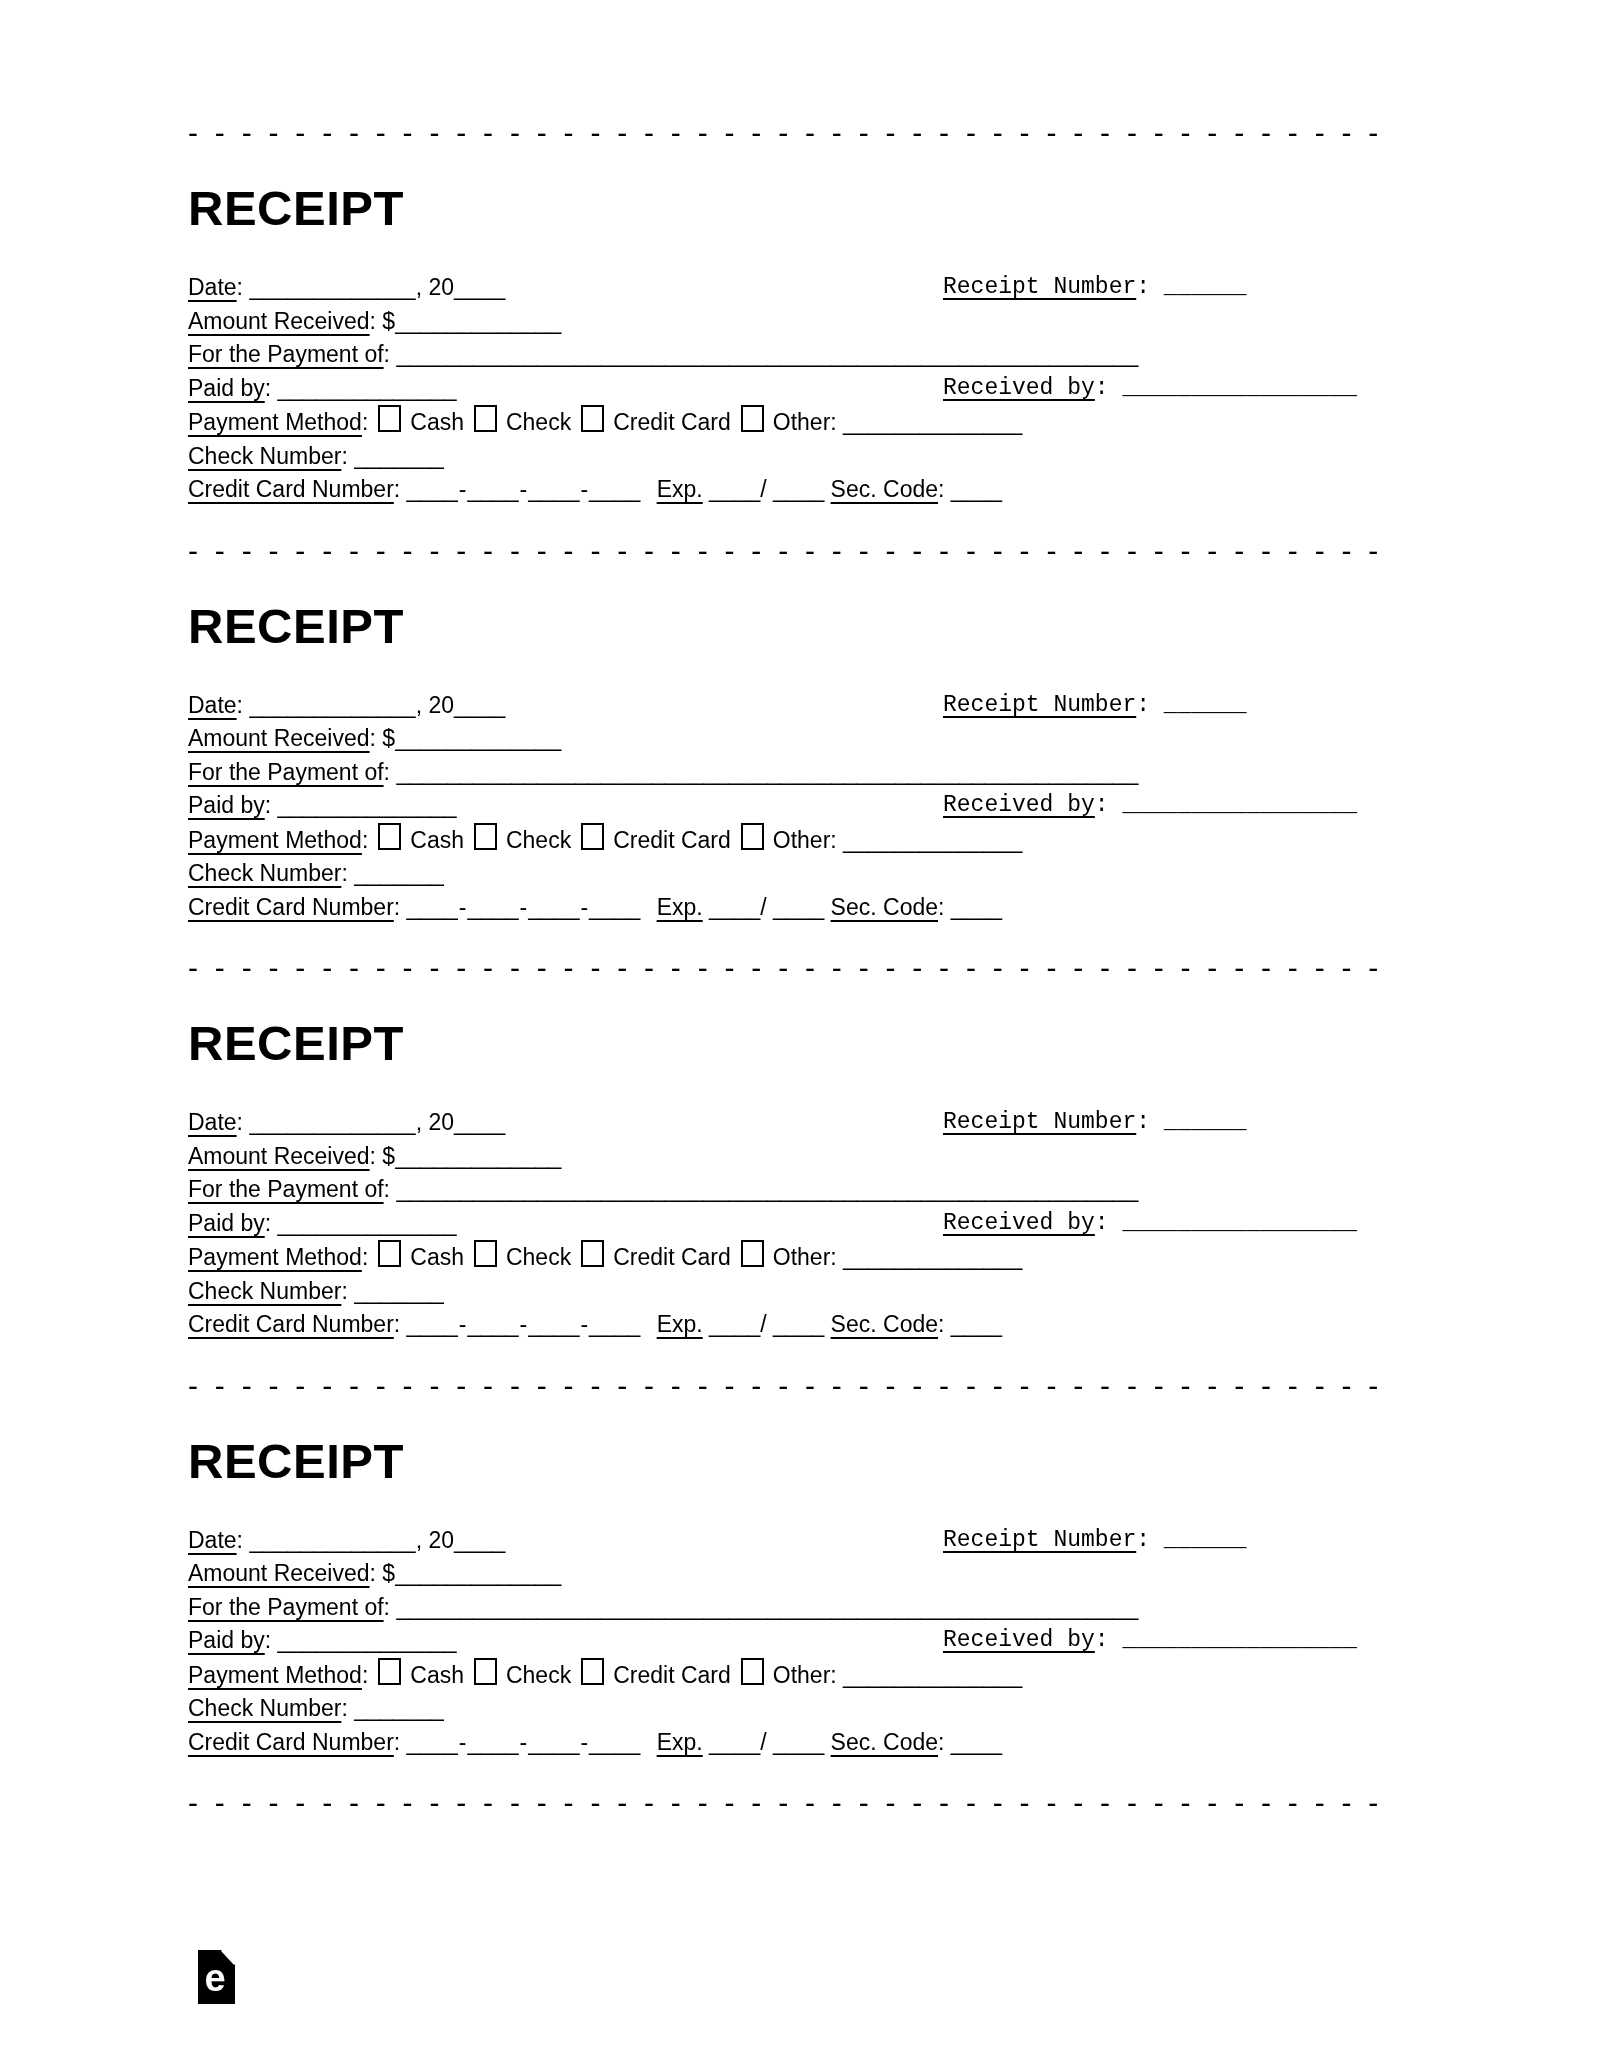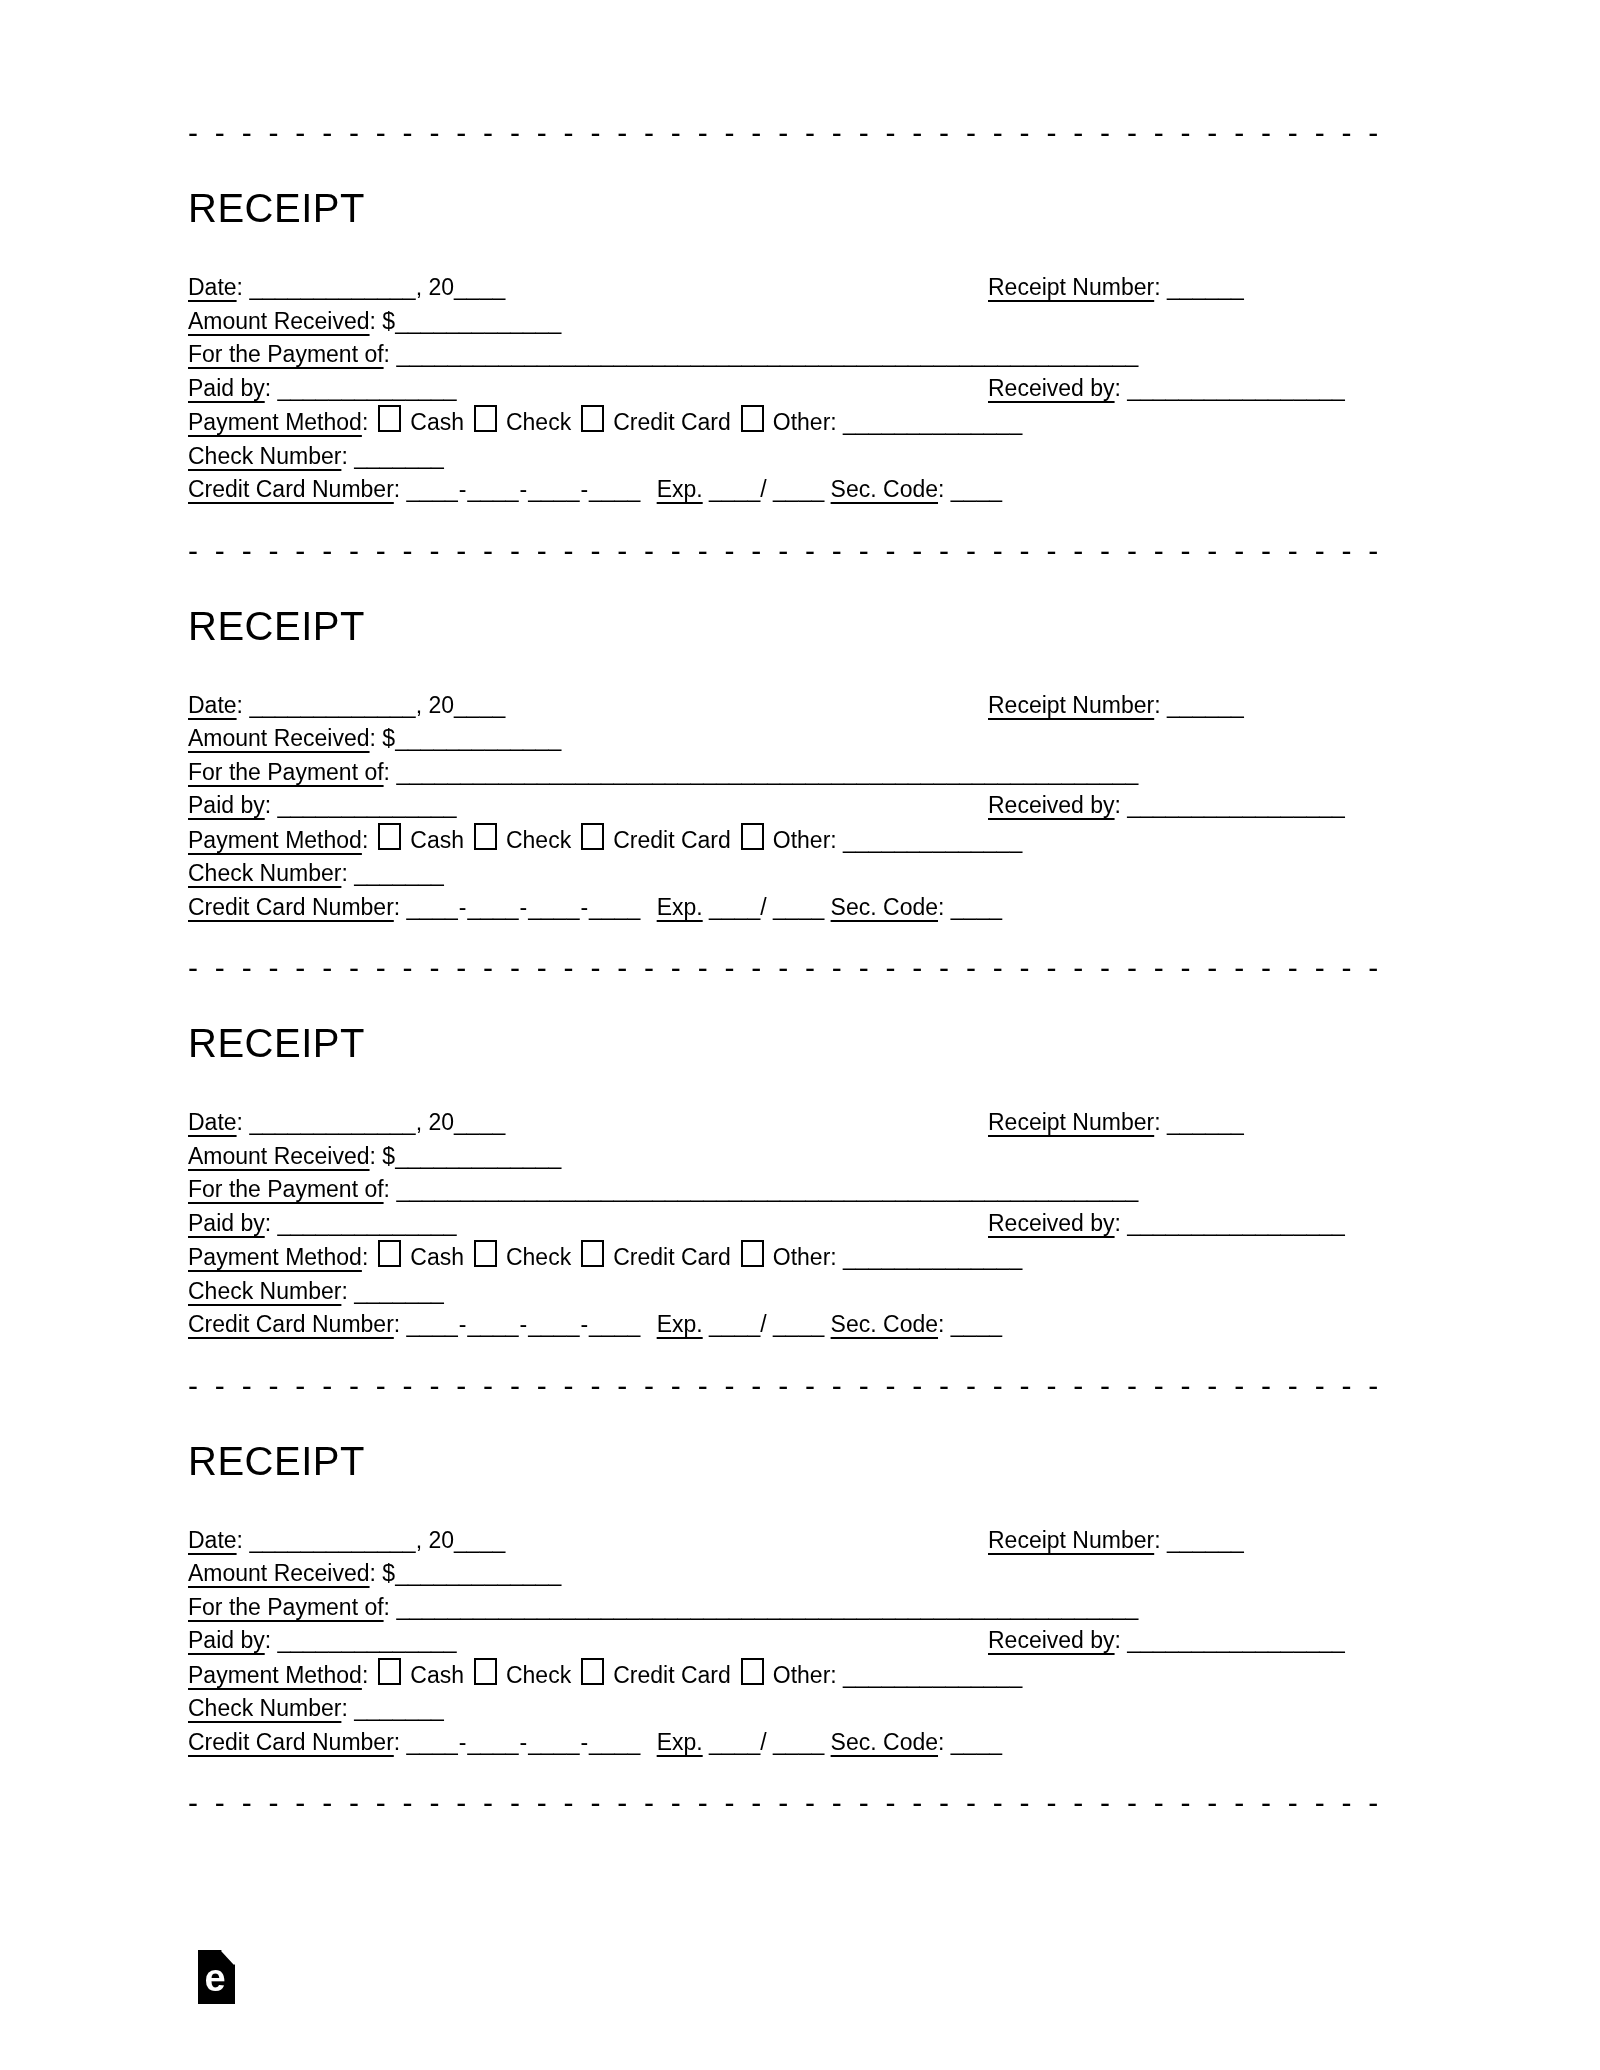--- a/index.html
+++ b/index.html
@@ -20,33 +20,33 @@
   }
   .sep {
     font-size: 30px;
     line-height: 34px;
     word-spacing: 8.5px;
     white-space: pre;
     color: #000000;
   }
   .receipt-section { margin: 0 0 27px 0; }
   .heading {
-    font-size: 40px;
+    font-size: 49px;
     line-height: 56px;
-    font-weight: 400;
+    font-weight: 700;
     margin: 30px 0 35px 0;
     letter-spacing: 0.5px;
   }
   .row {
     position: relative;
     font-size: 23px;
     line-height: 33.5px;
     white-space: nowrap;
   }
-  .right-col { position: absolute; left: 800px; top: 0; }
+  .right-col { position: absolute; left: 755px; top: 0; font-family: Liberation Mono, monospace; }
   .u {
     text-decoration: underline;
     text-decoration-thickness: 2.2px;
     text-underline-offset: 5px;
   }
   .blank { letter-spacing: 0; }
   .checkbox {
     display: inline-block;
     width: 19px;
     height: 23px;

